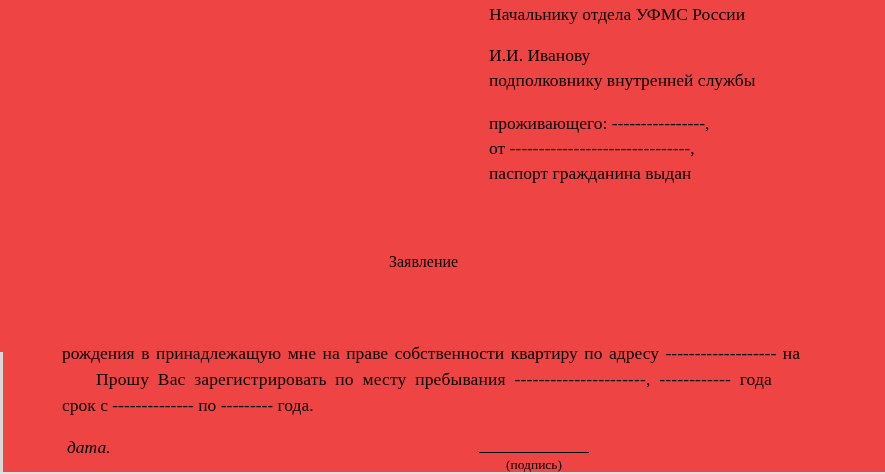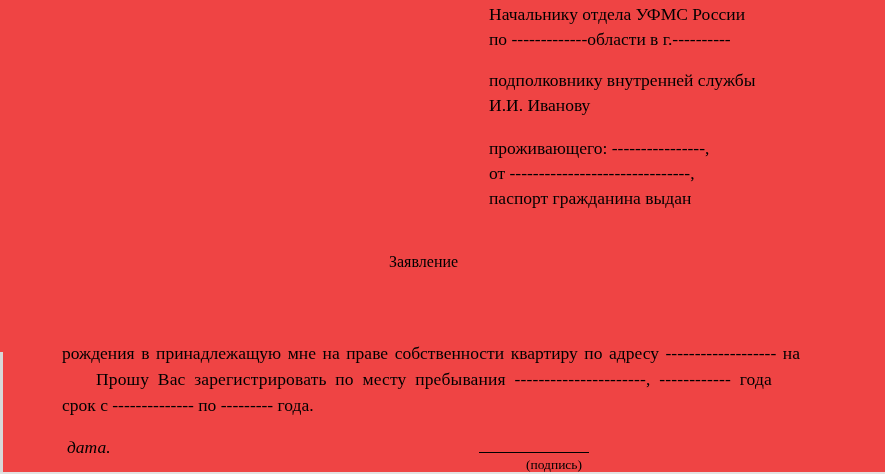--- a/index.html
+++ b/index.html
@@ -83,21 +83,21 @@
   
   .sign-rule {
     position: absolute;
     left: 479px;
     top: 452px;
     width: 110px;
     border-bottom: 1px solid #000000;
   }
   .sign-caption {
     position: absolute;
-    left: 499px;
+    left: 479px;
     top: 456px;
     width: 110px;
     text-align: center;
     font-size: 13.5px;
     line-height: 18px;
   }
   
   .edge-left {
     position: absolute;
     left: 0;
@@ -115,24 +115,23 @@
     background: #e2e2e2;
   }
 </style>
 </head>
 <body>
 
 <div class="page">
 
   <div class="addressee">
     <div class="line">Начальнику отдела УФМС России</div>
-    <div class="line">по -------------области в г.----------</div>
     <div class="gap-sm"></div>
+    <div class="line">И.И. Иванову</div>
     <div class="line">подполковнику внутренней службы</div>
-    <div class="line">И.И. Иванову</div>
     <div class="gap-md"></div>
     <div class="line">проживающего: ----------------,</div>
     <div class="line">от -------------------------------,</div>
     <div class="line">паспорт гражданина выдан</div>
   </div>
 
   <div class="doc-title">Заявление</div>
 
   <div class="body-text">
     <div class="body-line l2">рождения в принадлежащую мне на праве собственности квартиру по адресу ------------------- на</div>

